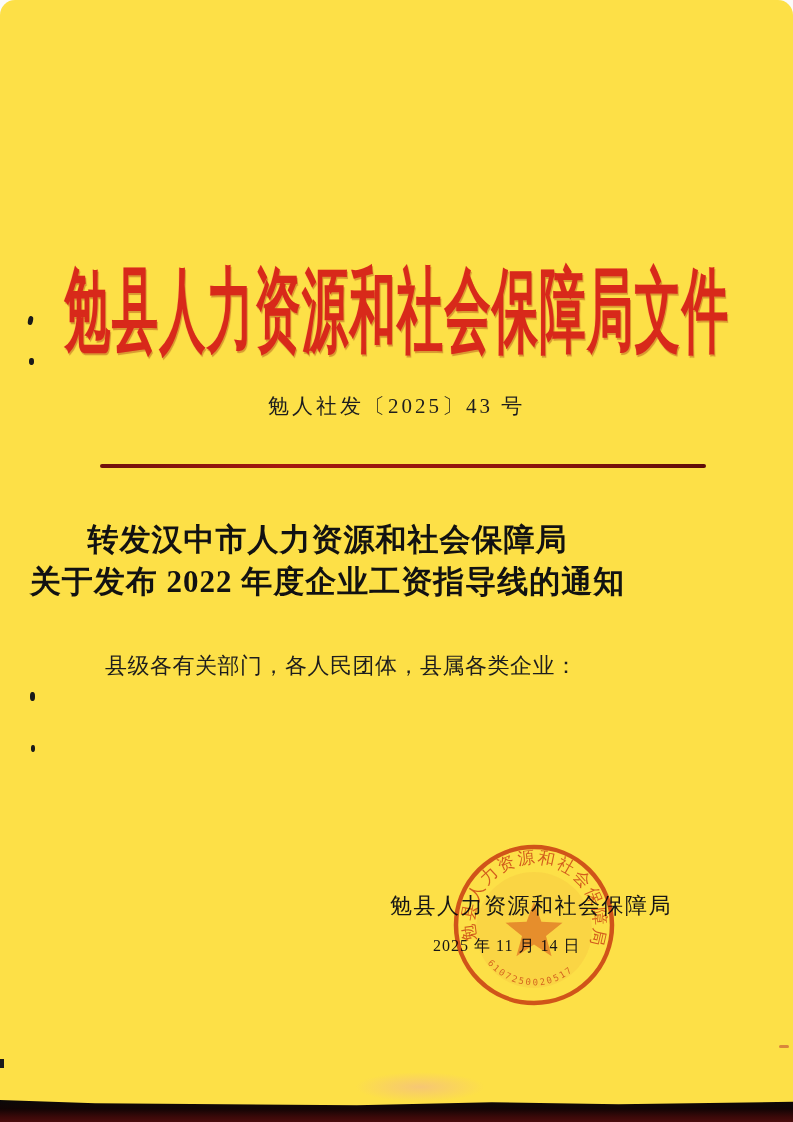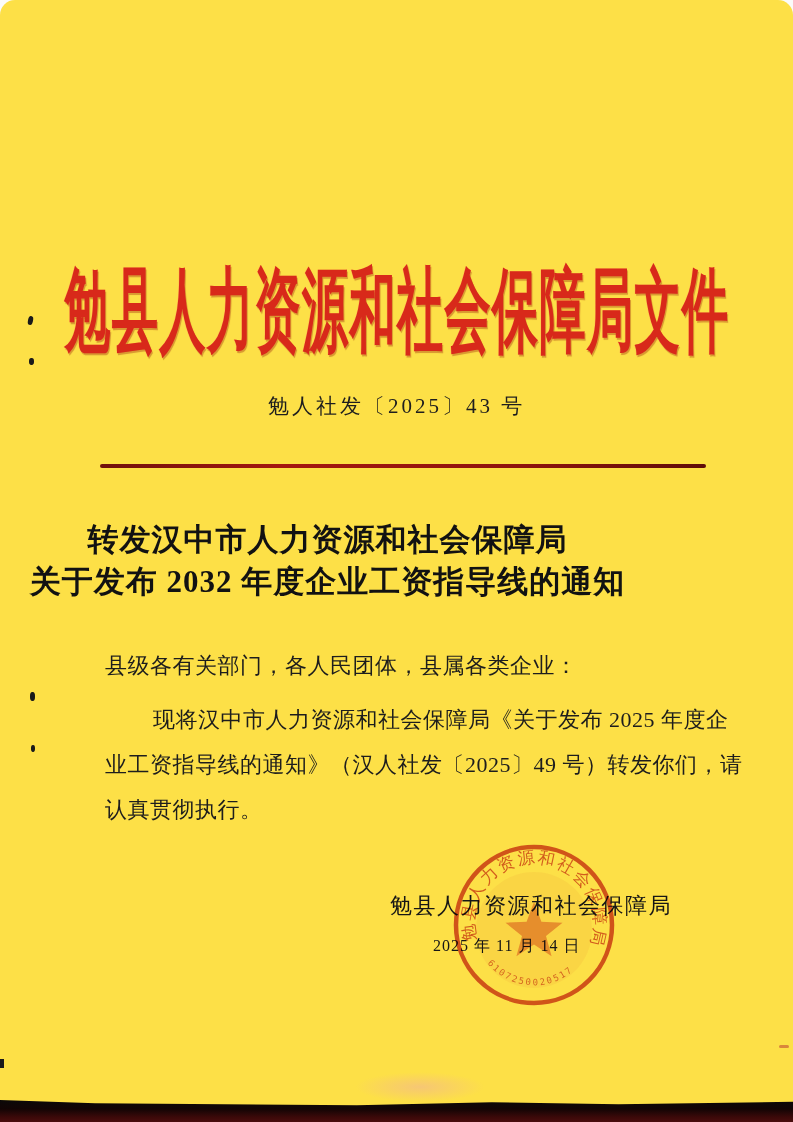--- a/index.html
+++ b/index.html
@@ -101,30 +101,25 @@
   <div class="masthead">
     <span>勉县人力资源和社会保障局文件</span>
   </div>
 
   <div class="doc-number">勉人社发〔2025〕43 号</div>
 
   <div class="red-rule"></div>
 
   <div class="notice-title">
     <div>转发汉中市人力资源和社会保障局</div>
-    <div>关于发布 2032 年度企业工资指导线的通知</div>
+    <div>关于发布 2022 年度企业工资指导线的通知</div>
   </div>
 
   <div class="body-block">
     <div class="salutation">县级各有关部门，各人民团体，县属各类企业：</div>
-    <div class="para">
-      <div class="pline first">现将汉中市人力资源和社会保障局《关于发布 2025 年度企</div>
-      <div class="pline">业工资指导线的通知》（汉人社发〔2025〕49 号）转发你们，请</div>
-      <div class="pline">认真贯彻执行。</div>
-    </div>
   </div>
 
   <div class="signature">勉县人力资源和社会保障局</div>
 
   <div class="date">2025 年 11 月 14 日</div>
 
   <svg class="seal" viewBox="0 0 166 166">
     <circle cx="83" cy="83" r="78" fill="none" stroke="#c5342b" stroke-width="4.5" opacity="0.85"></circle>
     <circle cx="83" cy="88" r="58" fill="rgba(215,95,105,0.08)"></circle>
     <polygon points="83,60 90.4,79.8 111.5,80.7 95,93.9 100.6,114.3 83,102.6 65.4,114.3 71,93.9 54.5,80.7 75.6,79.8" fill="#d65146" opacity="0.55"></polygon>

